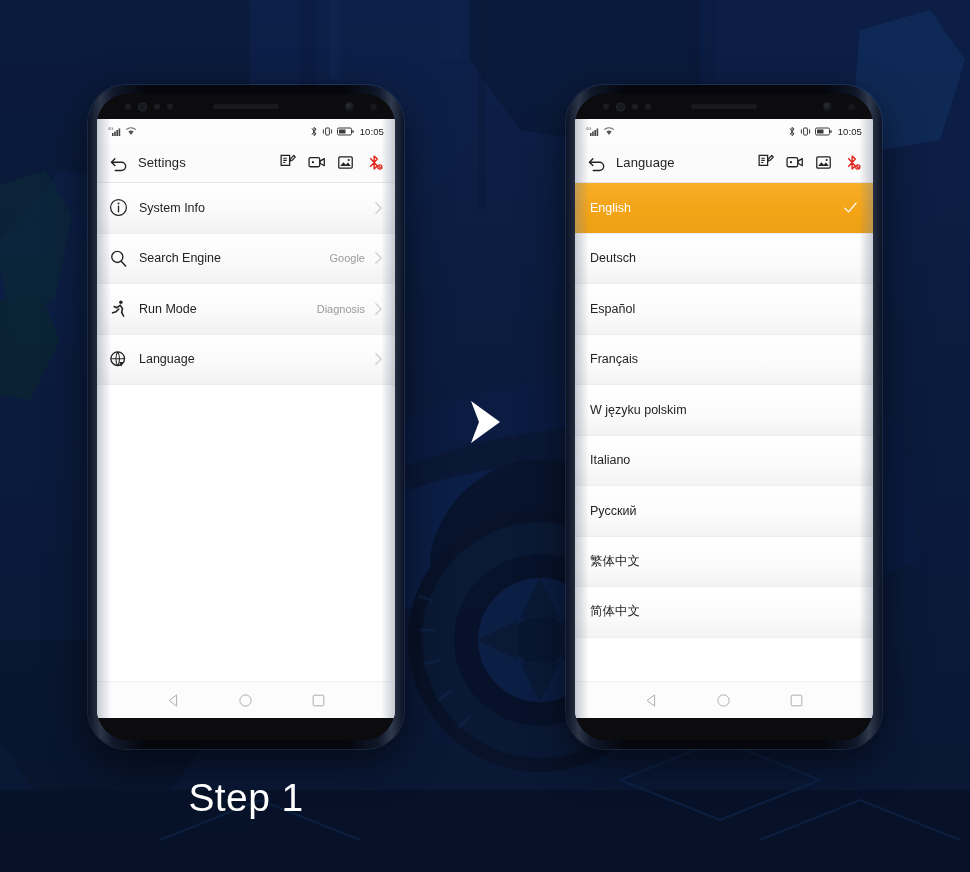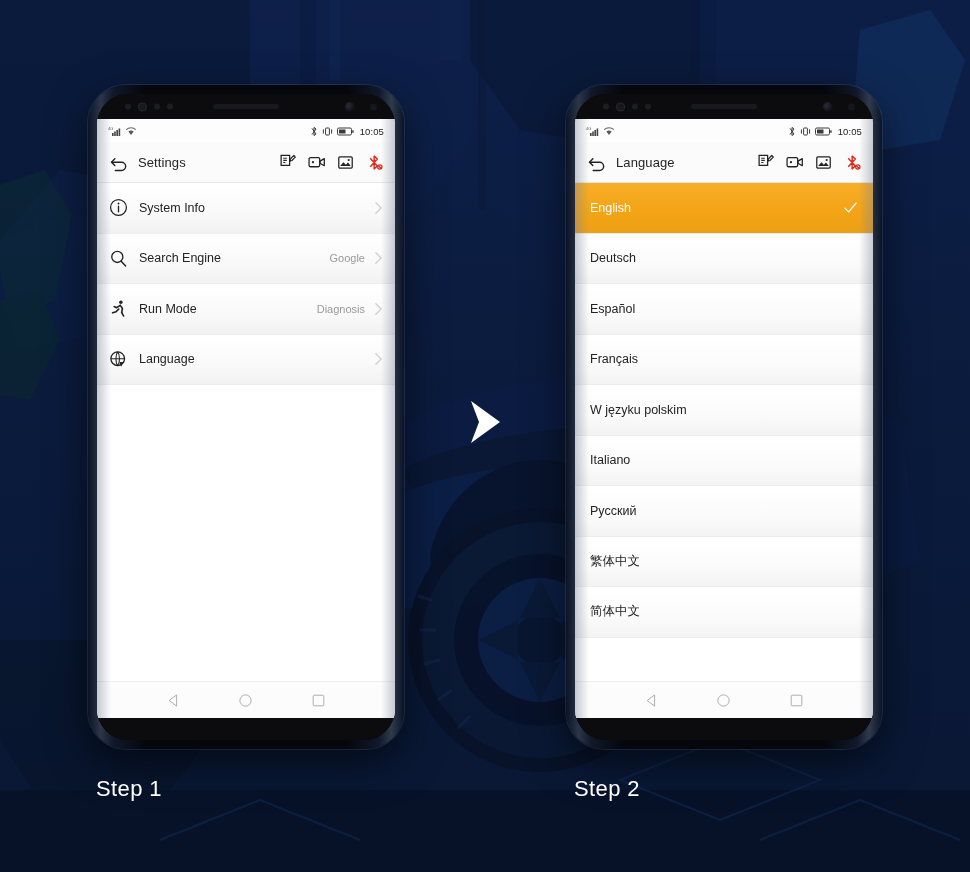--- a/index.html
+++ b/index.html
@@ -105,22 +105,22 @@
   }
   .nav-ico{width:15px;height:15px;opacity:.62;}
 
   .bezel-bottom{height:22px;flex:0 0 22px;background:#0c0c0f;}
 
   
   .arrow{position:absolute;left:457px;top:394px;width:56px;height:56px;}
 
   
   .caption{
-    position:absolute;color:#ffffff;
-    font-size:22px;letter-spacing:.4px;font-weight:400;
+    position:absolute;text-align:center;color:#ffffff;
+    font-size:39px;letter-spacing:.4px;font-weight:400;
   }
   .cap1{left:96px;top:776px;width:300px;}
   .cap2{left:574px;top:776px;width:300px;}
 </style>
 </head>
 <body>
 
 <div class="stage">
 
   <div class="bg">
@@ -480,15 +480,14 @@
             <rect x="3.5" y="3.5" width="17" height="17" rx="1.6" stroke="#7d7d7d" stroke-width="1.6" fill="none"></rect>
           </svg>
         </div>
       </div>
 
       <div class="bezel-bottom"></div>
     </div>
   </div>
 
   <div class="caption cap1">Step 1</div>
-  <div class="caption cap2">Step 2</div>
 
 </div>
 
 </body></html>

